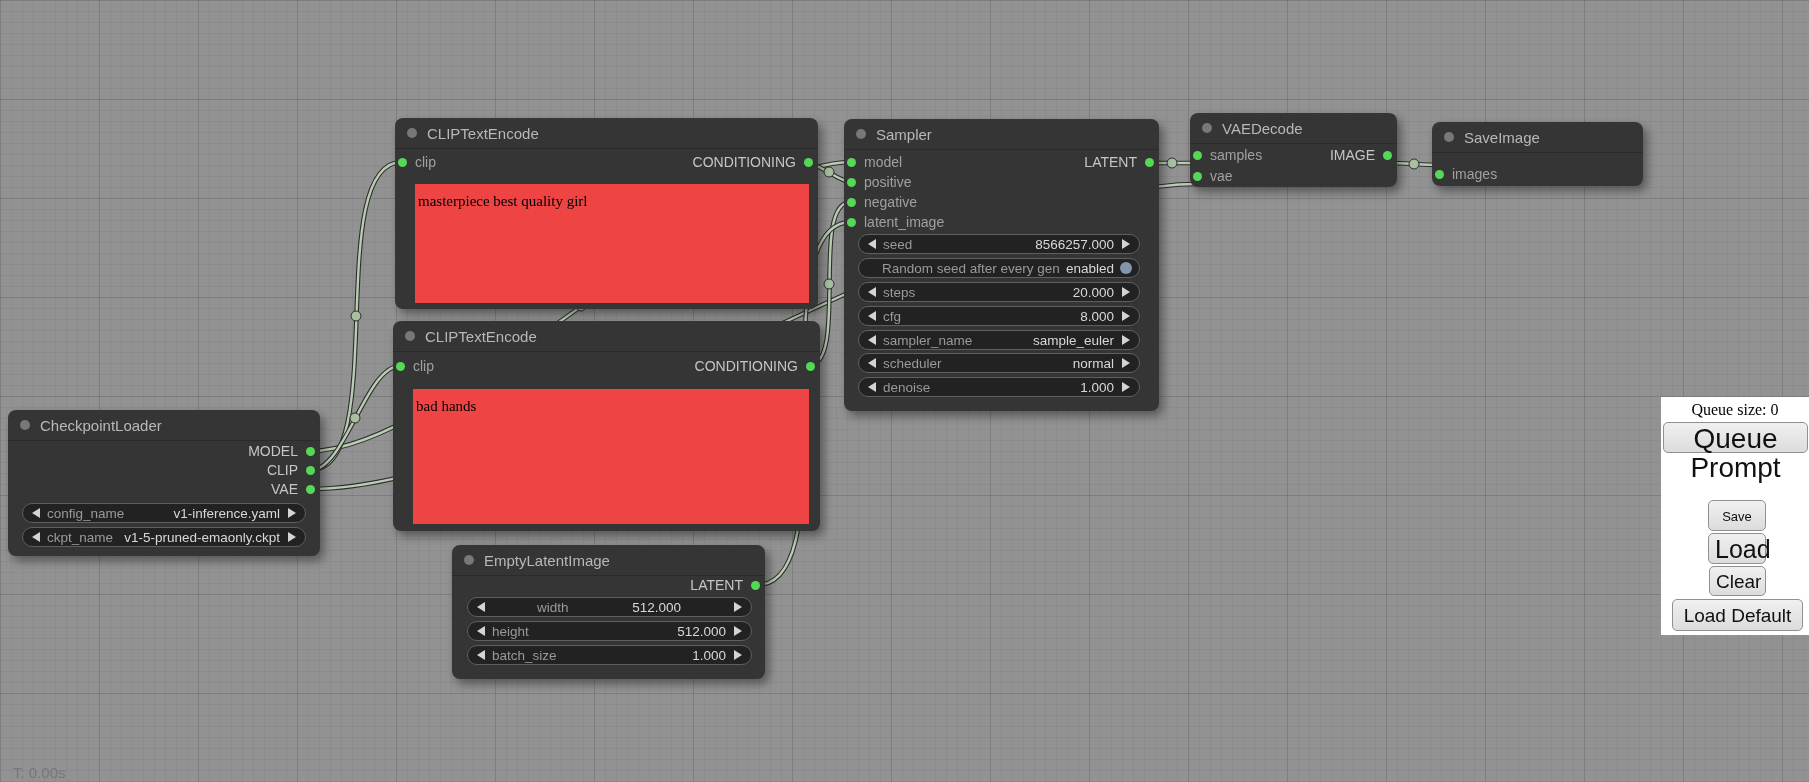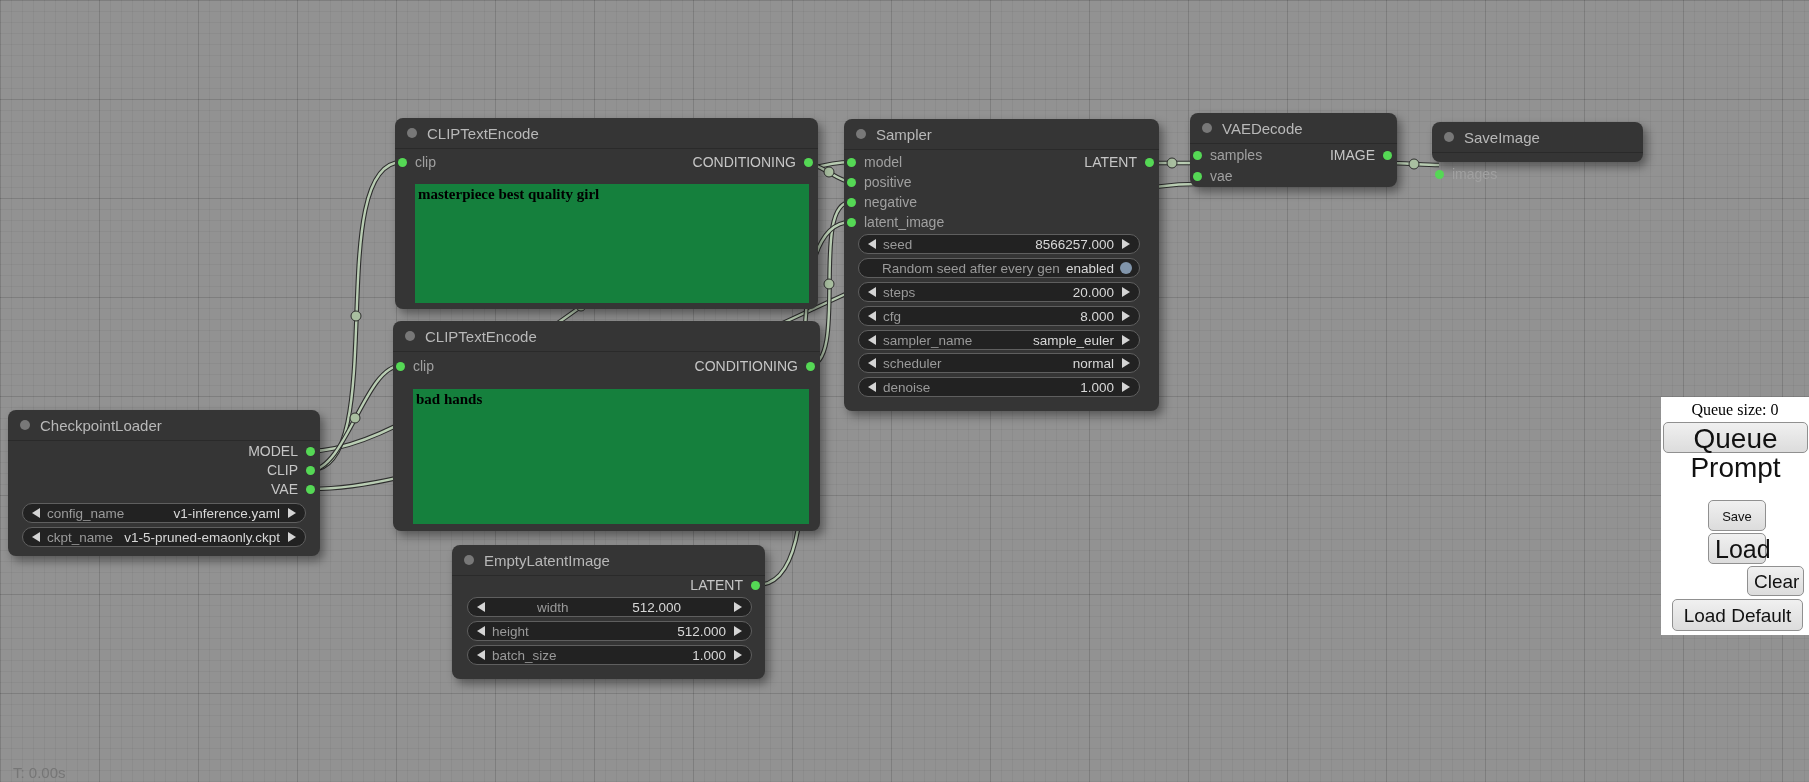--- a/index.html
+++ b/index.html
@@ -44,36 +44,36 @@
   }
   .wlabel{color:#9a9a9a;margin-left:7px;white-space:nowrap;}
   .wvalue{color:#d8d8d8;margin-left:auto;margin-right:8px;white-space:nowrap;}
   .tri-l{width:0;height:0;border-top:5px solid transparent;border-bottom:5px solid transparent;border-right:8px solid #d4d4d4;flex:0 0 auto;}
   .tri-r{width:0;height:0;border-top:5px solid transparent;border-bottom:5px solid transparent;border-left:8px solid #d4d4d4;flex:0 0 auto;}
   .widget.toggle .wlabel{margin-left:14px;}
   .toggle-dot{width:12px;height:12px;border-radius:50%;background:#8195ab;flex:0 0 auto;margin-right:-2px;}
   .widget.toggle .wvalue{margin-right:6px;}
 
   .prompt-text{
-    position:absolute;background:#15803d;color:#000;border:none;resize:none;
+    position:absolute;background:#ef4444;color:#000;border:none;resize:none;
     font-family:"Liberation Serif",serif;font-size:15px;line-height:1.25;
-    padding:1px 3px;box-sizing:border-box;outline:none;font-weight:bold;
+    padding:8px 3px;box-sizing:border-box;outline:none;
   }
 
   .menu-panel{position:absolute;left:1661px;top:397px;width:148px;height:238px;background:#ffffff;z-index:3;}
   .queue-size{display:block;text-align:center;margin-top:4px;font-family:"Liberation Serif",serif;font-size:16px;color:#000;}
   .btn{
     display:block;position:absolute;box-sizing:border-box;
     background:linear-gradient(#f0f0f0,#dcdcdc);border:1px solid #909090;border-radius:5px;
     color:#111;font-family:"Liberation Sans",sans-serif;text-align:center;cursor:pointer;
   }
   .btn-queue{left:2px;top:25px;width:145px;height:31px;font-size:28px;line-height:29px;}
   .btn-save{left:47px;top:103px;width:58px;height:31px;font-size:13px;line-height:29px;}
   .btn-load{left:47px;top:136px;width:58px;height:31px;font-size:25px;line-height:29px;}
-  .btn-clear{left:48px;top:169px;width:57px;height:30px;font-size:19px;line-height:28px;margin-left:38px;}
+  .btn-clear{left:48px;top:169px;width:57px;height:30px;font-size:19px;line-height:28px;}
   .btn-load-default{left:11px;top:202px;width:131px;height:32px;font-size:19px;line-height:30px;}
 
   .canvas-stats{position:absolute;left:13px;top:764px;font-size:15px;color:#767676;z-index:1;}
 </style>
 </head>
 <body>
 
 <svg class="links" width="1809" height="782">
   <g>
     <path class="link-outer" d="M311,451 C446,451 716,162 851,162"></path>
@@ -319,21 +319,21 @@
     </div>
   </div>
   <div class="io-row" style="top:53px;">
     <div class="port in">
       <span class="pdot"></span>
       <span class="plabel">vae</span>
     </div>
   </div>
 </div>
 
-<div class="node" style="left:1432px;top:122px;width:211px;height:40px;">
+<div class="node" style="left:1432px;top:122px;width:211px;height:64px;">
   <div class="node-title">
     <span class="title-dot"></span>
     <span>SaveImage</span>
   </div>
   <div class="io-row" style="top:42px;">
     <div class="port in">
       <span class="pdot"></span>
       <span class="plabel">images</span>
     </div>
   </div>

